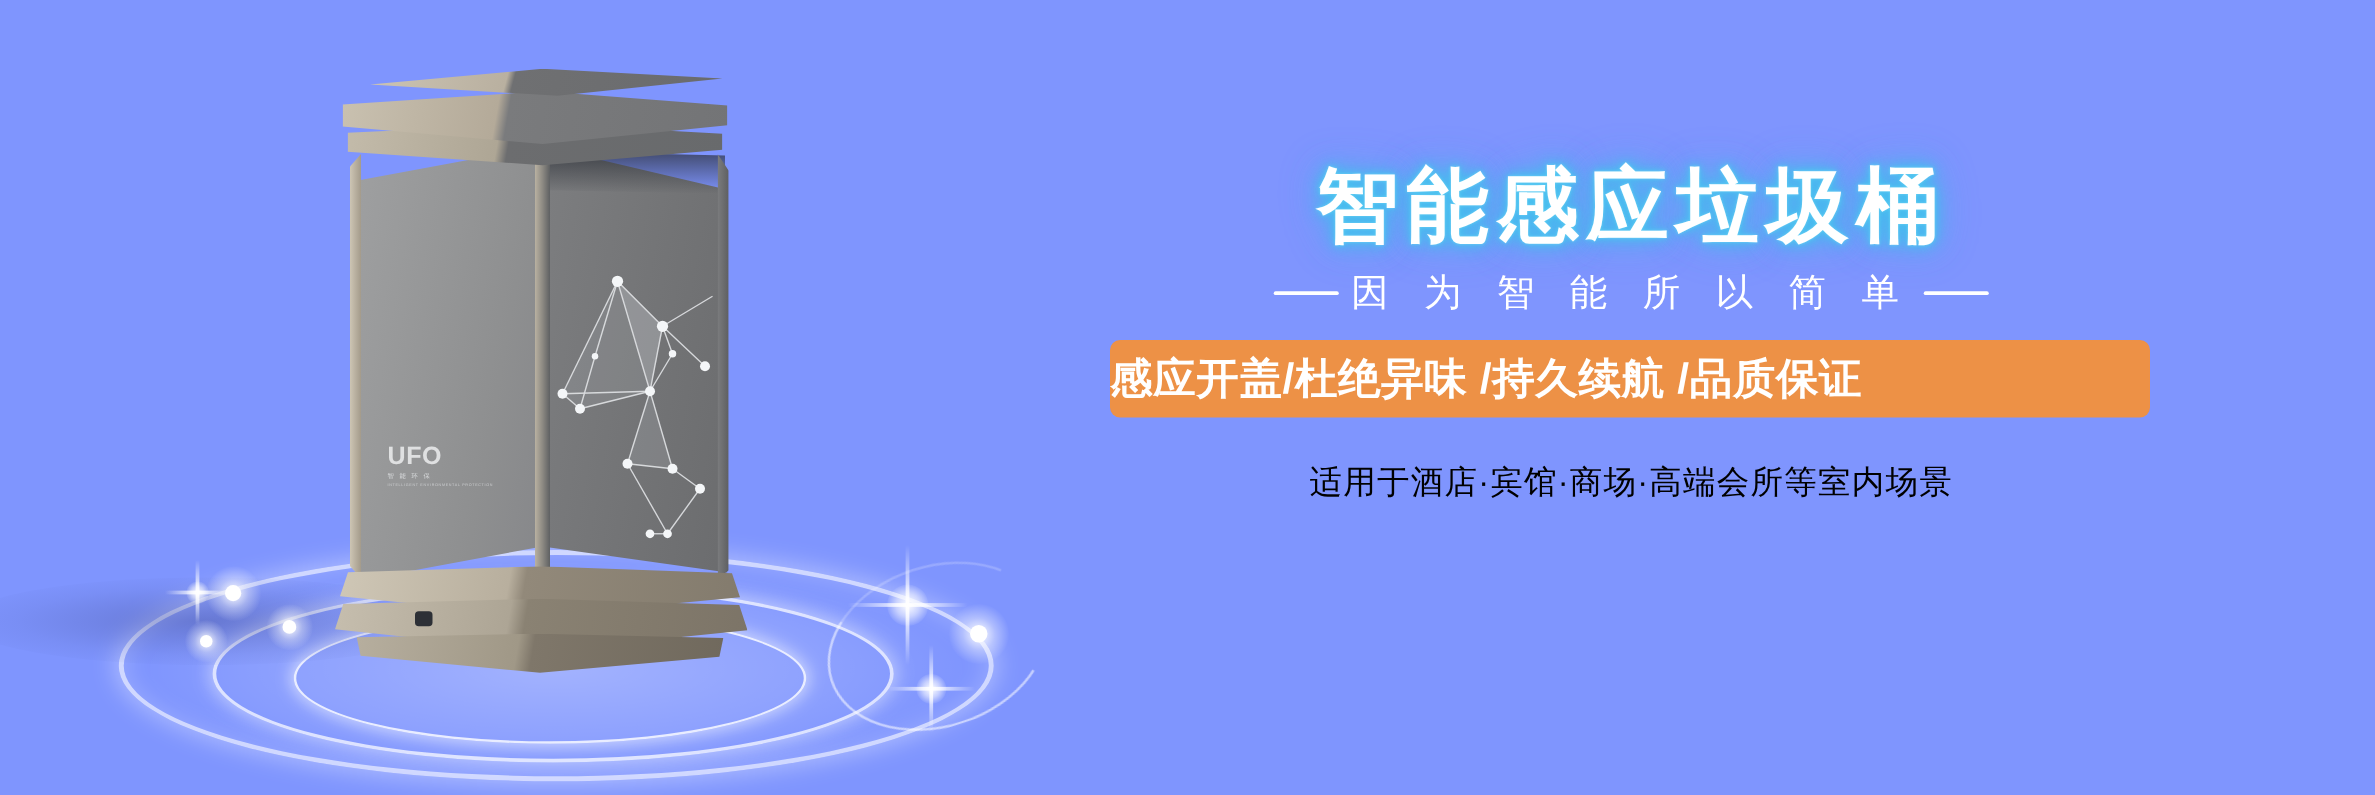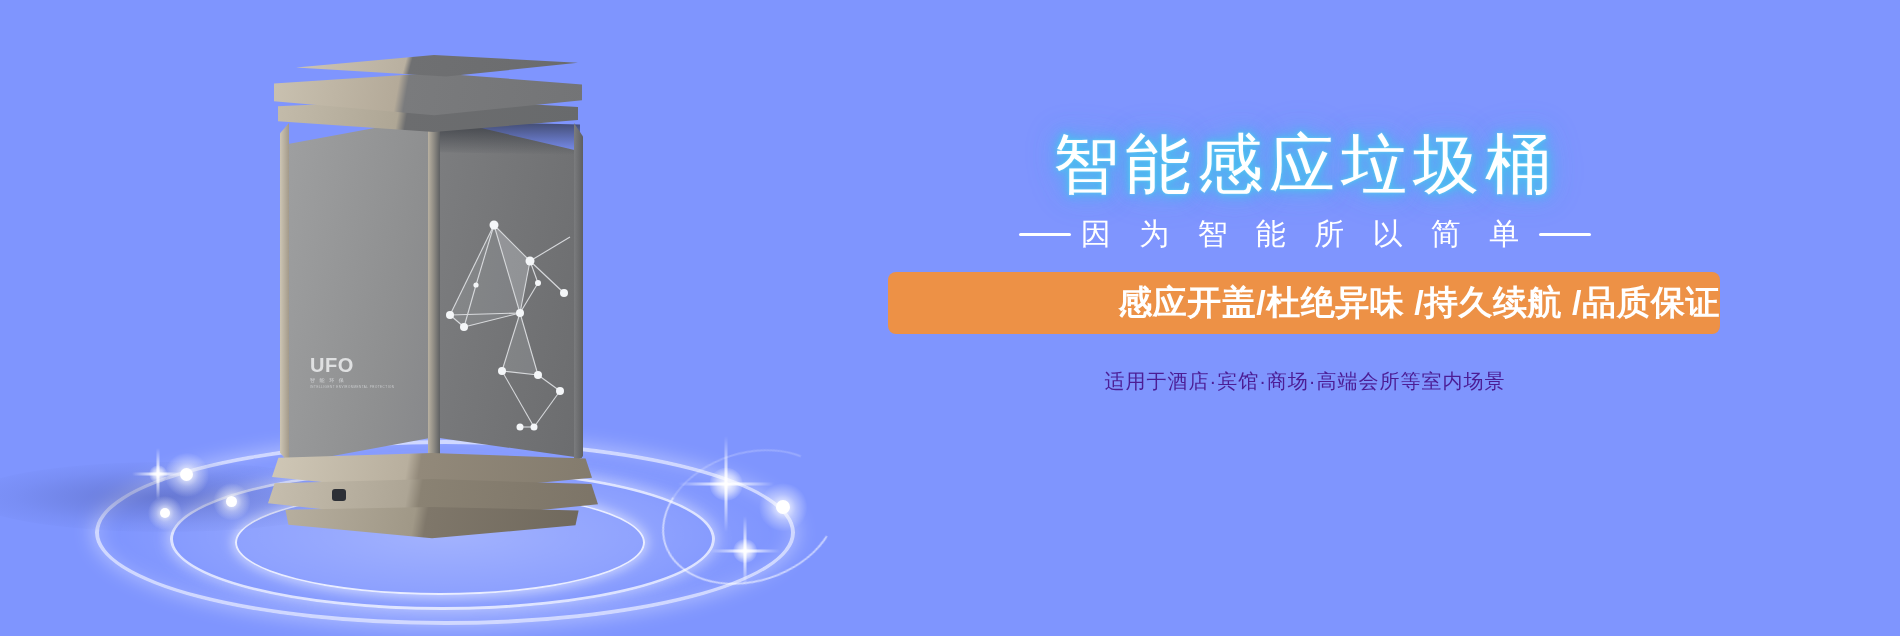--- a/index.html
+++ b/index.html
@@ -254,21 +254,21 @@
     left:860px; top:0;
     width:1040px; height:636px;
   }
 
   #headline {
     position:absolute;
     left:0; top:128px;
     width:890px;
     text-align:center;
     font-size:66px;
-    font-weight:400;
+    font-weight:700;
     letter-spacing:6px;
     color:#ffffff;
     line-height:72px;
     white-space:nowrap;
     text-shadow:
        0 0 2px #6fd3f5,
        0 0 6px #4ec5f0,
        0 0 12px #3fbdec,
        0 0 22px rgba(63,189,236,.75),
        0 0 34px rgba(63,189,236,.45);
@@ -298,38 +298,38 @@
   }
 
   #badge {
     position:absolute;
     left:28px; top:272px;
     width:832px; height:62px;
     background:#ed9146;
     border-radius:8px;
     display:flex;
     align-items:center;
-    justify-content:flex-end;
+    justify-content:flex-start;
   }
   #badge-text {
     font-size:34px;
     font-weight:700;
     color:#ffffff;
     letter-spacing:.5px;
     white-space:nowrap;
   }
 
   #tagline {
     position:absolute;
     left:0; top:368px;
     width:890px;
     text-align:center;
-    font-size:20px;
+    font-size:26px;
     font-weight:400;
-    color:#4c1d95;
+    color:#000000;
     letter-spacing:1px;
     white-space:nowrap;
   }
 </style>
 </head>
 <body>
 
 <div id="banner">
 
   <div id="stage">

